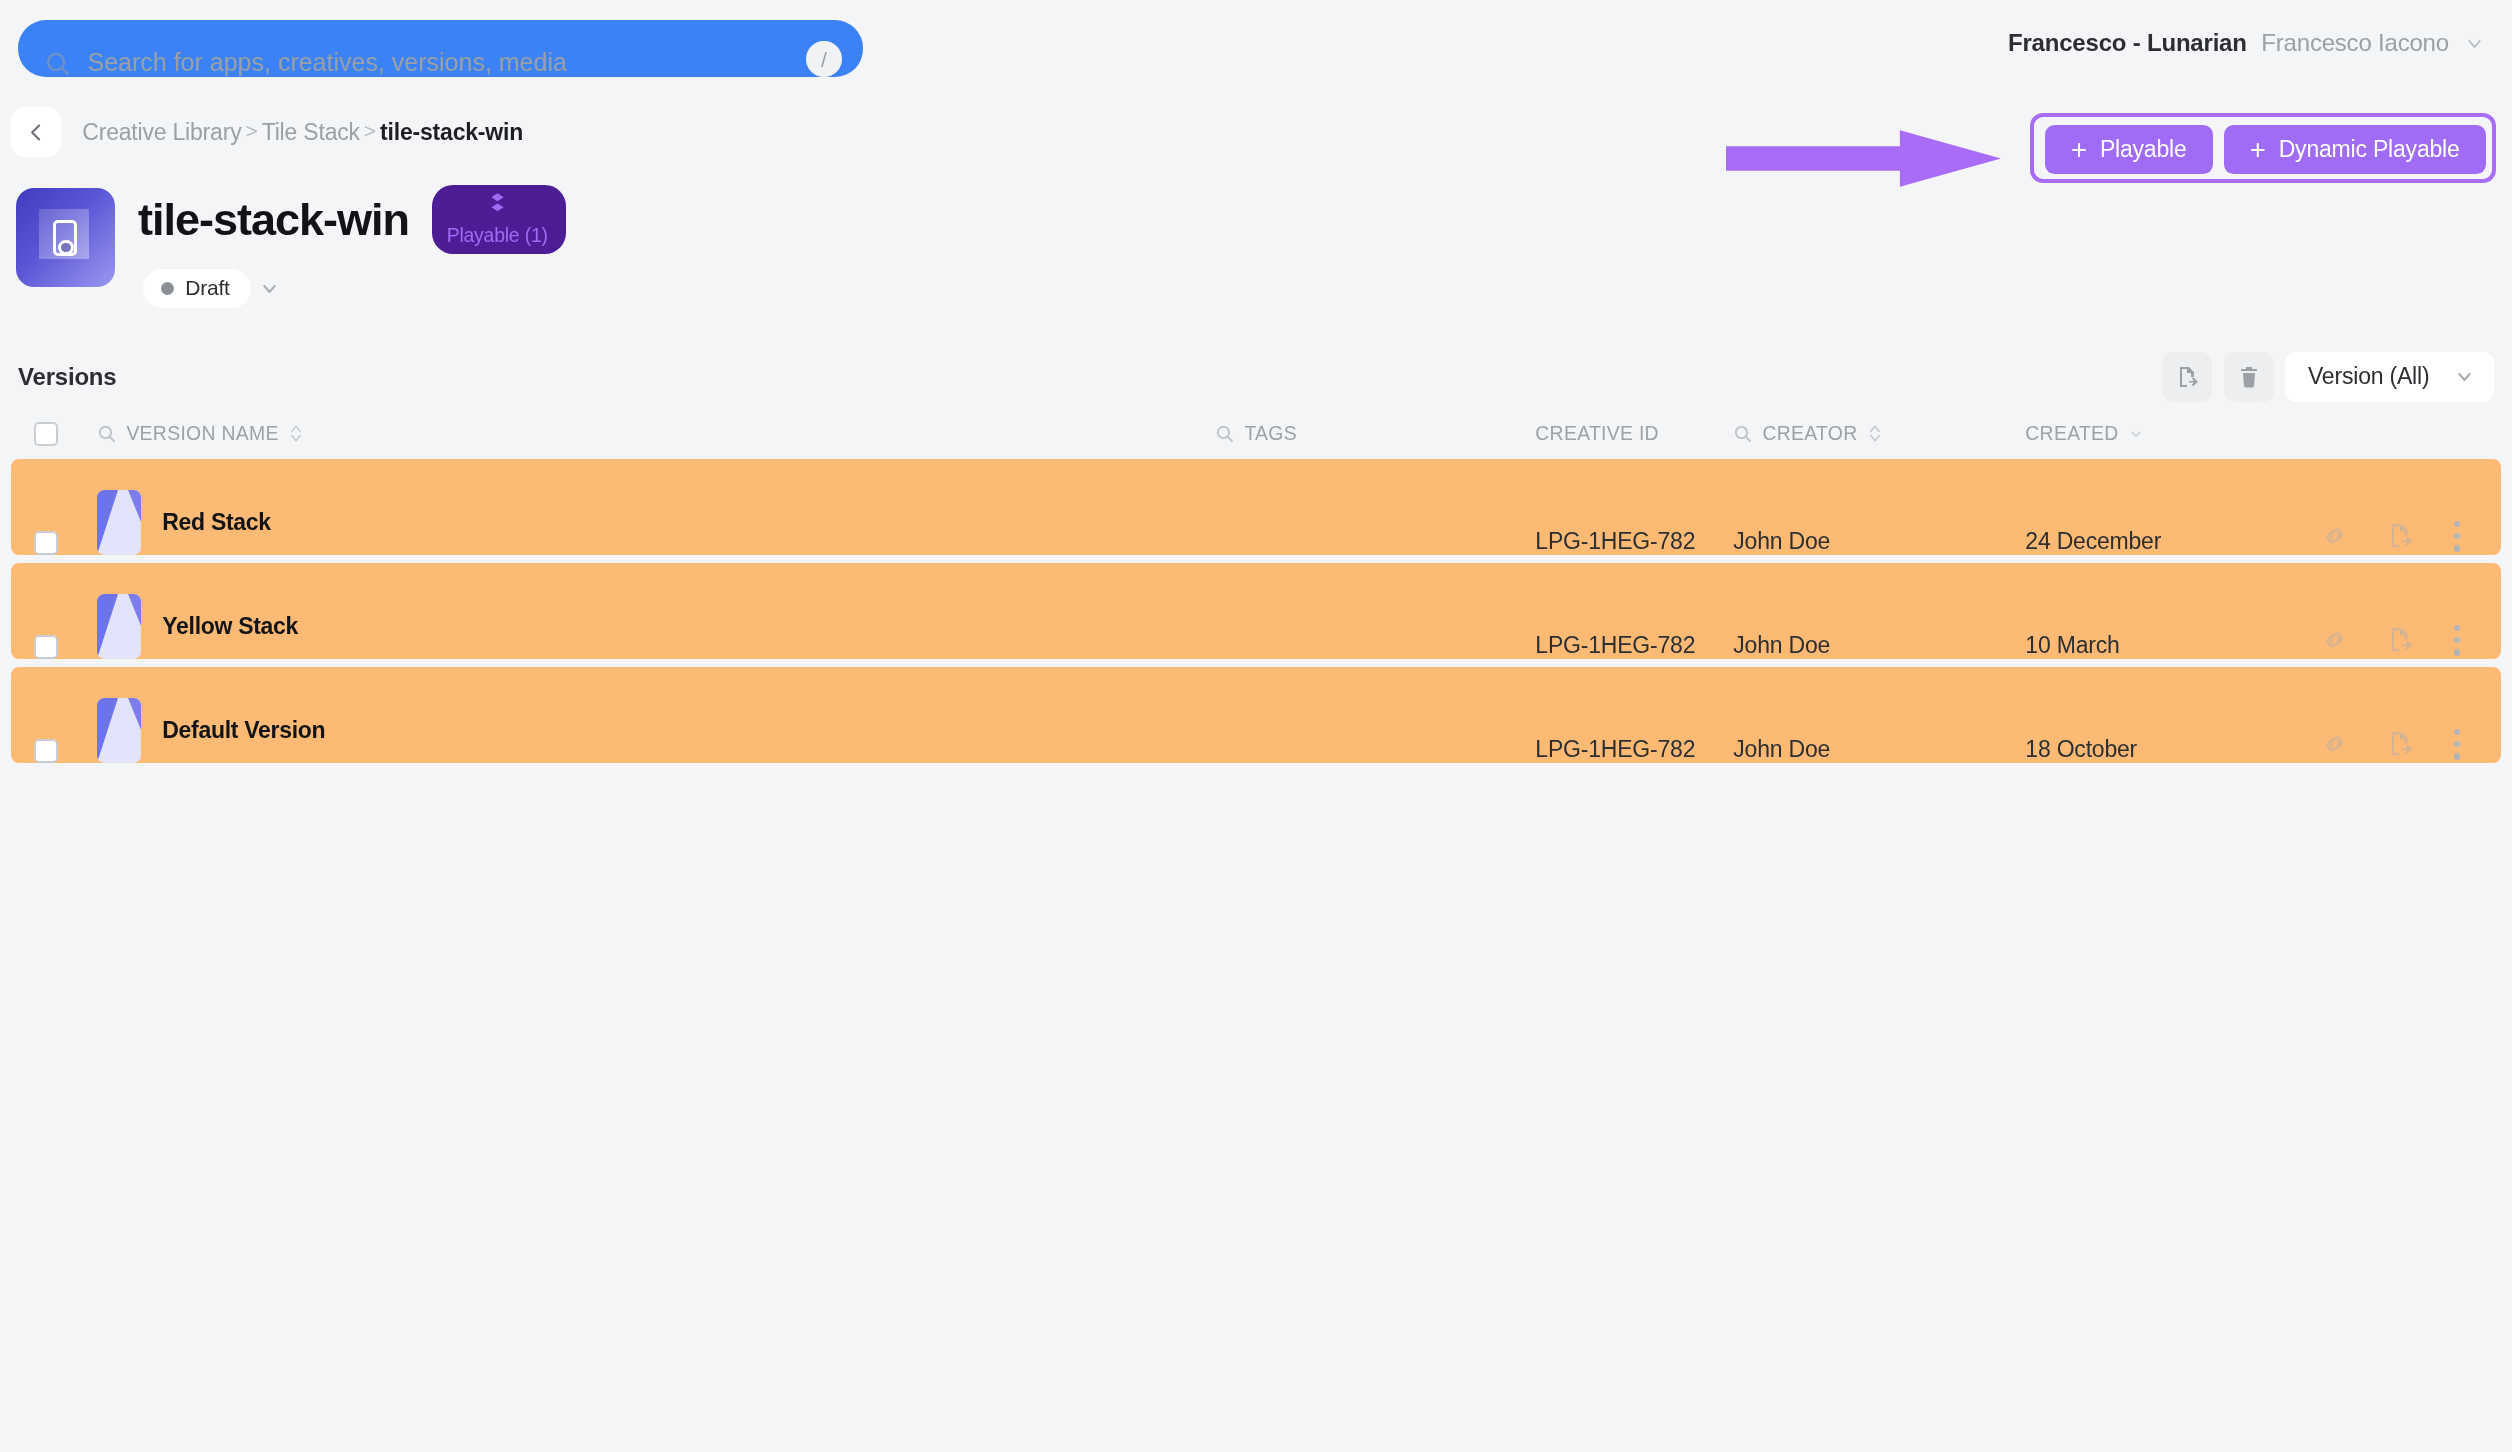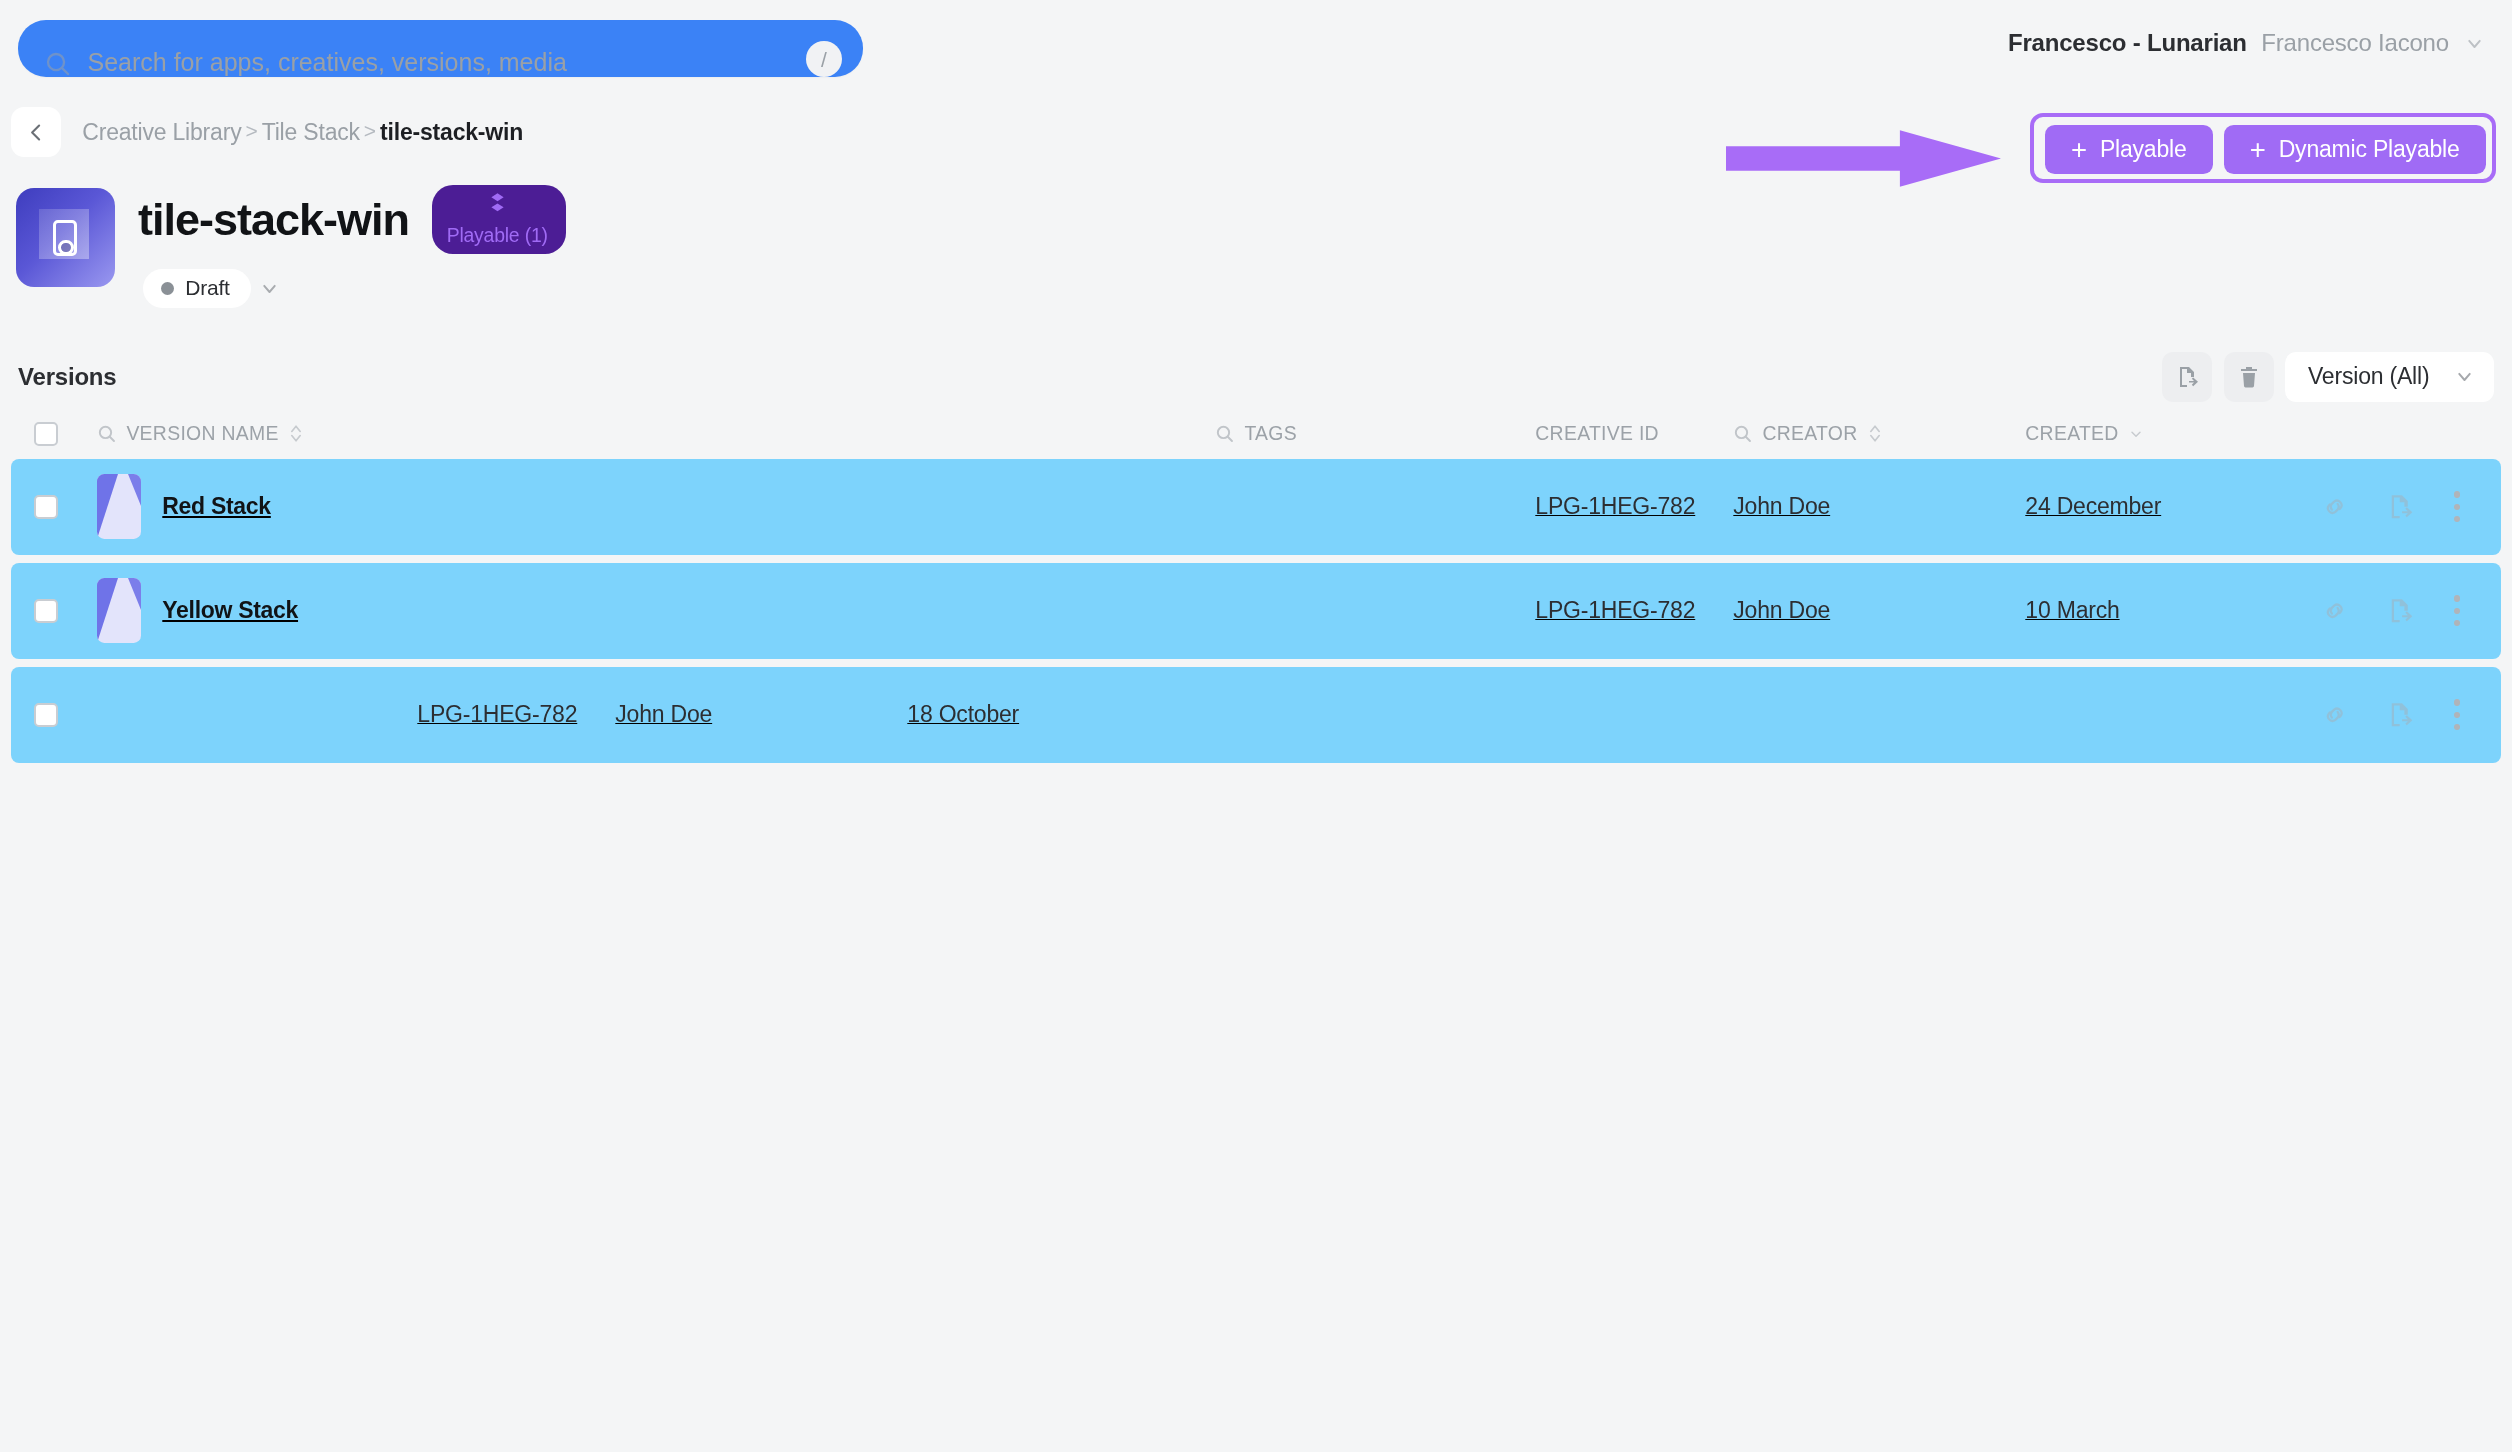--- a/index.html
+++ b/index.html
@@ -202,27 +202,26 @@
     padding: 0 19.4px 0 23px;
   }
   .th {
     display: flex; align-items: center; gap: 9.7px;
     font-size: 19.4px; color: #9CA2A8; letter-spacing: 0.3px;
   }
   .th .mini-search { width: 19.4px; height: 19.4px; opacity: .75; }
   .sort-ic { width: 16px; height: 21px; opacity: .65; }
 
   .row {
-    display: flex; align-items: center;
-    background: #7dd3fc;
+    display: flex; align-items: flex-end;
+    background: #fdba74;
     border-radius: 8px;
     height: 96px;
     padding: 0 19.4px 0 23px;
     margin-bottom: 8px;
-    text-decoration: underline;
   }
 
   .cb {
     width: 24px; height: 24px;
     border: 2.4px solid #C9CDD2;
     border-radius: 4.9px;
     background: #FFFFFF;
     flex: 0 0 24px;
     cursor: pointer;
   }
@@ -486,20 +485,27 @@
           <i></i>
           <i></i>
         </span>
     </div>
   </div>
 
   <div class="row">
     <div class="c-check">
         <div class="cb"></div>
       </div>
+    <div class="c-name">
+      <div class="thumb">
+        <div class="wedge"></div>
+        <div class="wedge2"></div>
+      </div>
+      <span class="ver-name">Default Version</span>
+    </div>
     <div class="c-tags"><span class="cell-txt"></span></div>
     <div class="c-cid"><span class="cell-txt">LPG-1HEG-782</span></div>
     <div class="c-creator"><span class="cell-txt">John Doe</span></div>
     <div class="c-created"><span class="cell-txt">18 October</span></div>
     <div class="c-acts">
       <svg class="row-ic" viewBox="0 0 24 24" fill="none" stroke="#A8ADB3" stroke-width="2">
         <path d="M9.5 14.5 a4 4 0 0 1 0-5 l2-2 a4 4 0 0 1 5.6 5.6 l-1 1" stroke-linecap="round"></path>
         <path d="M14.5 9.5 a4 4 0 0 1 0 5 l-2 2 a4 4 0 0 1 -5.6-5.6 l1-1" stroke-linecap="round"></path>
       </svg>
       <svg class="row-ic" viewBox="0 0 24 24" fill="#A8ADB3">

